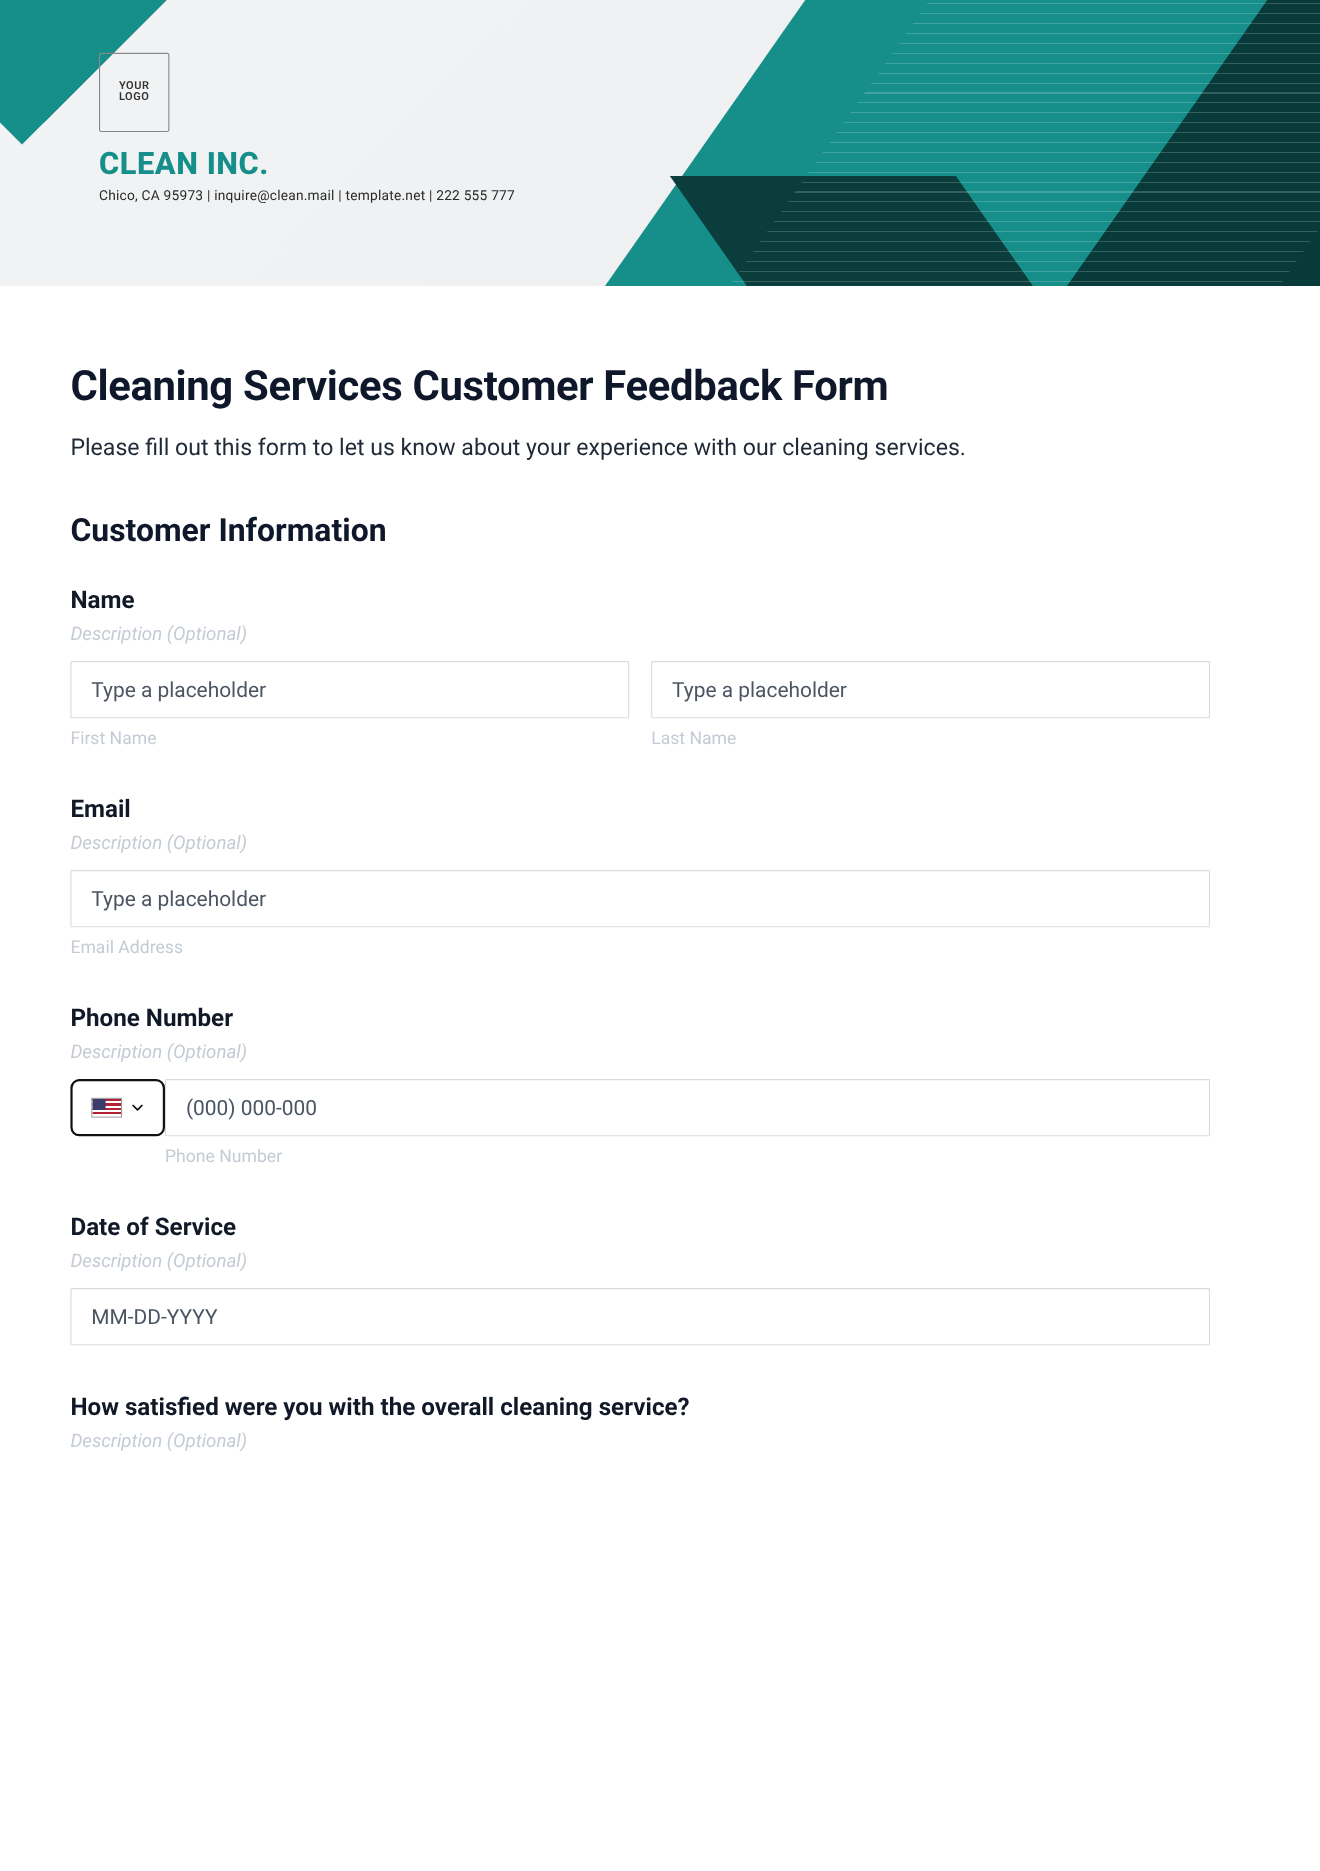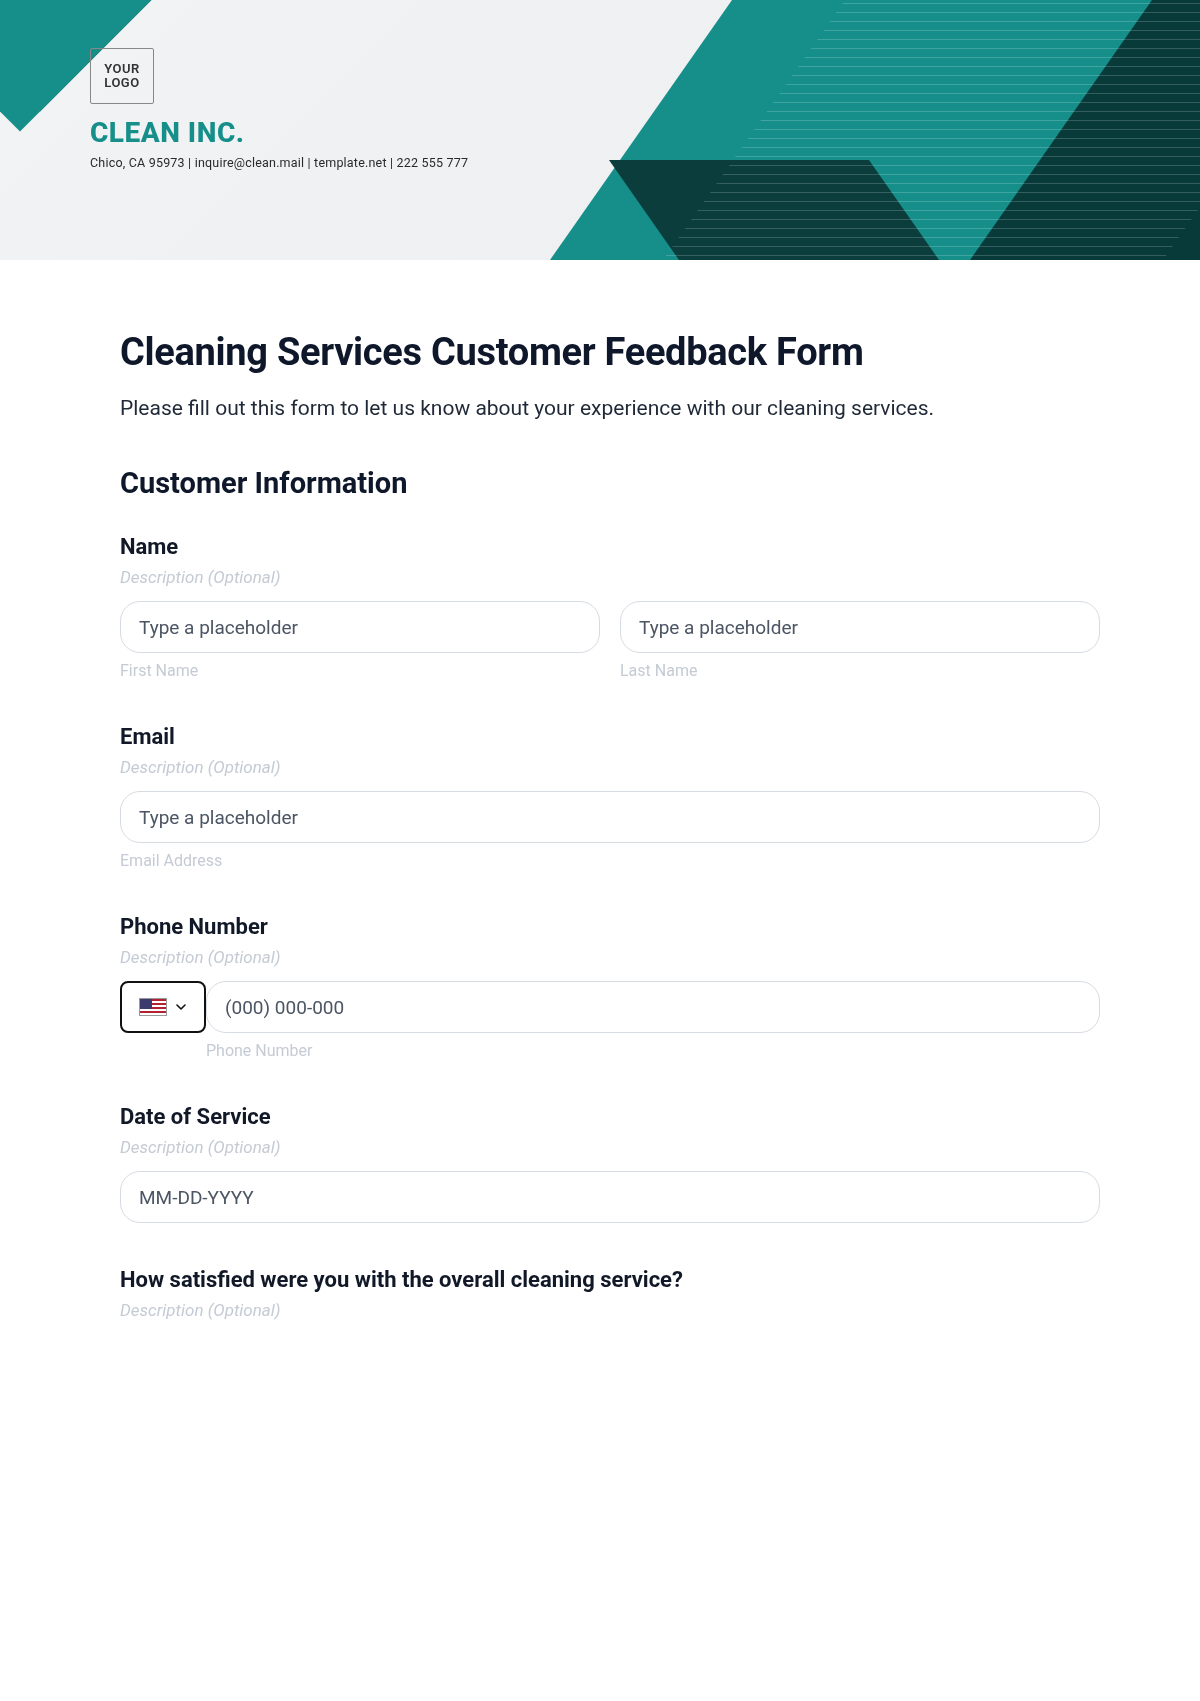--- a/index.html
+++ b/index.html
@@ -35,40 +35,40 @@
   .banner .top-left-accent {
     position:absolute; left:-80px; top:-110px; width:200px; height:200px;
     background:#168f8a; transform: rotate(45deg);
   }
   .banner .top-left-accent2 {
     position:absolute; left:-60px; top:-130px; width:200px; height:200px;
     background:#0b3d3d; transform: rotate(45deg);
   }
   .brand { position:absolute; left:90px; top:48px; }
   .logo-box {
-    width:64px; height:56px; border:1px solid #888; border-radius:2px;
+    width:64px; height:72px; border:1px solid #888; border-radius:2px;
     display:flex; align-items:center; justify-content:center;
-    font-size:13px; font-weight:600; letter-spacing:.5px; color:#333; text-align:center; line-height:1.05;
+    font-size:10px; font-weight:600; letter-spacing:.5px; color:#333; text-align:center; line-height:1.05;
   }
   .brand-name { margin-top:12px; font-size:28px; font-weight:800; letter-spacing:.5px; color:#168f8a; }
   .brand-meta { margin-top:6px; font-size:12.5px; color:#2a2a2a; letter-spacing:.2px; }
 
   
-  .form-wrap { padding: 70px 100px 40px 100px; margin-left: 20px; }
+  .form-wrap { padding: 70px 100px 40px 64px; }
   .form-title { font-size:38px; font-weight:700; color:#0f172a; margin-bottom:22px; letter-spacing:-.3px; }
   .form-intro { font-size:21px; color:#1f2937; margin-bottom:46px; }
   .section-h { font-size:29px; font-weight:700; color:#0f172a; margin: 8px 0 34px 0; }
 
   .field { margin-bottom: 44px; }
   .field-label { font-size:22px; font-weight:700; color:#111827; margin-bottom:8px; }
   .field-desc { font-size:17px; font-style:italic; color:#c4cbd4; margin-bottom:14px; }
   .row { display:flex; gap:20px; }
   .col { flex:1; }
   .input {
-    width:100%; height:52px; border:1px solid #d7dce2; border-radius:20px;
+    width:100%; height:52px; border:1px solid #d7dce2; border-radius:1px;
     padding:0 18px; font-size:19px; color:#3a4250; background:#fff;
     display:flex; align-items:center;
   }
   .input.placeholder { color:#4b5563; }
   .sublabel { font-size:16px; color:#c4cbd4; margin-top:8px; }
 
   .phone-row { display:flex; gap:0; align-items:flex-start; }
   .cc-box {
     width:86px; height:52px; border:2px solid #111; border-radius:8px; background:#fff;
     display:flex; align-items:center; justify-content:center; gap:8px;

